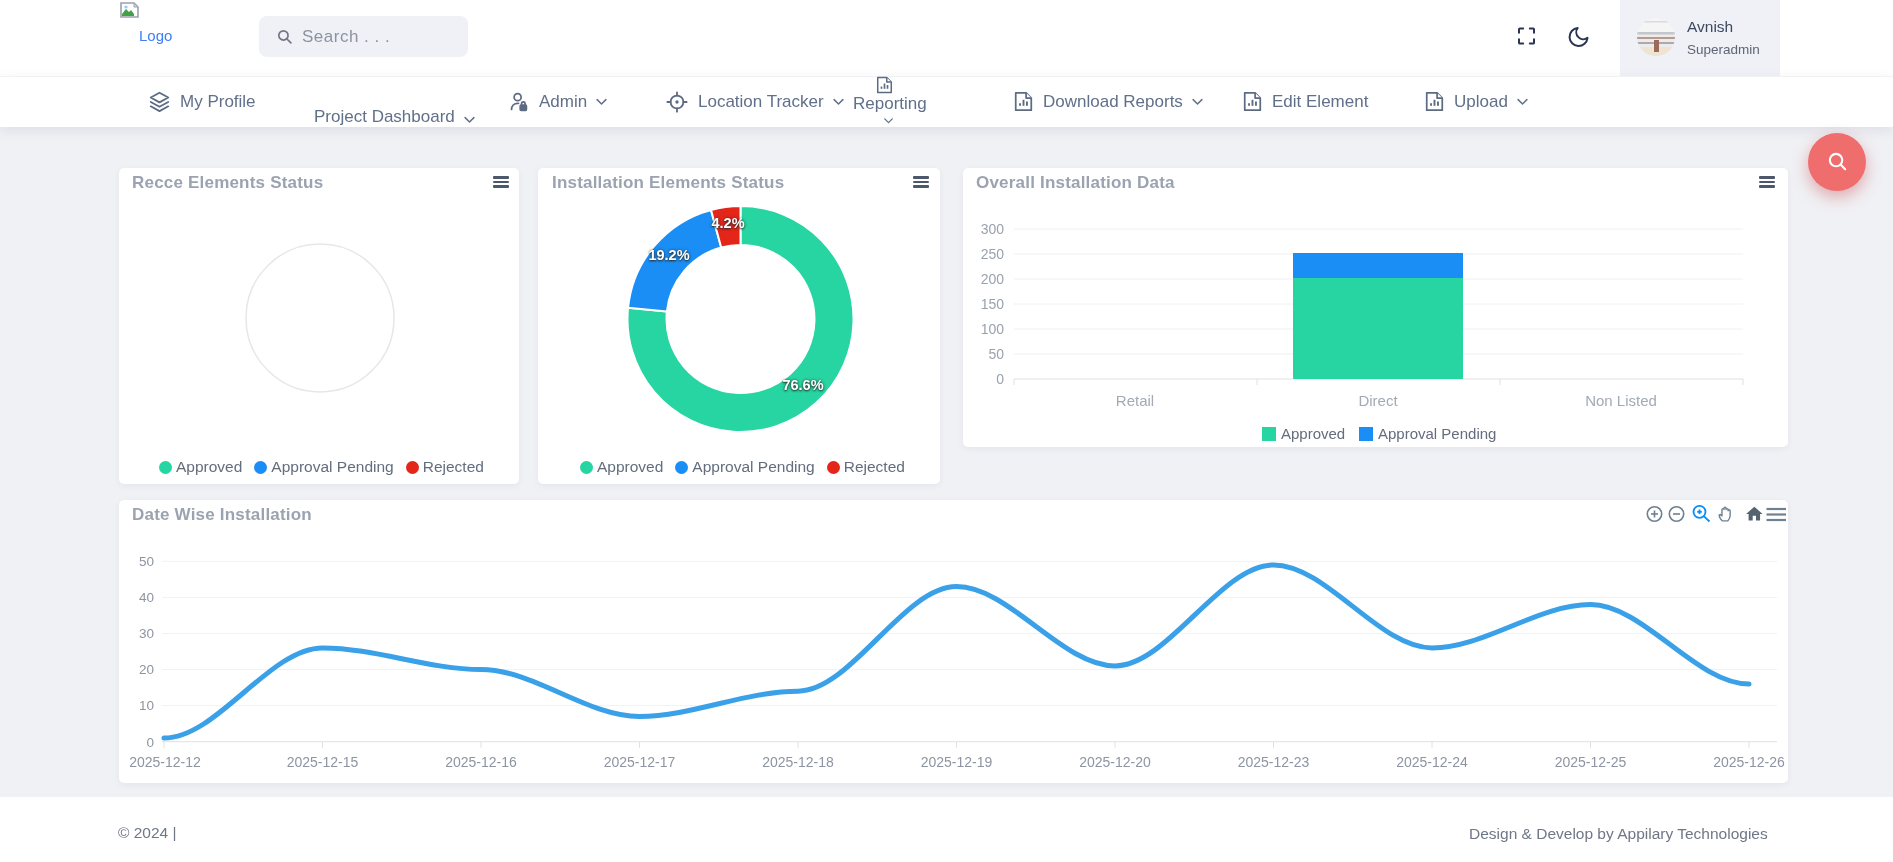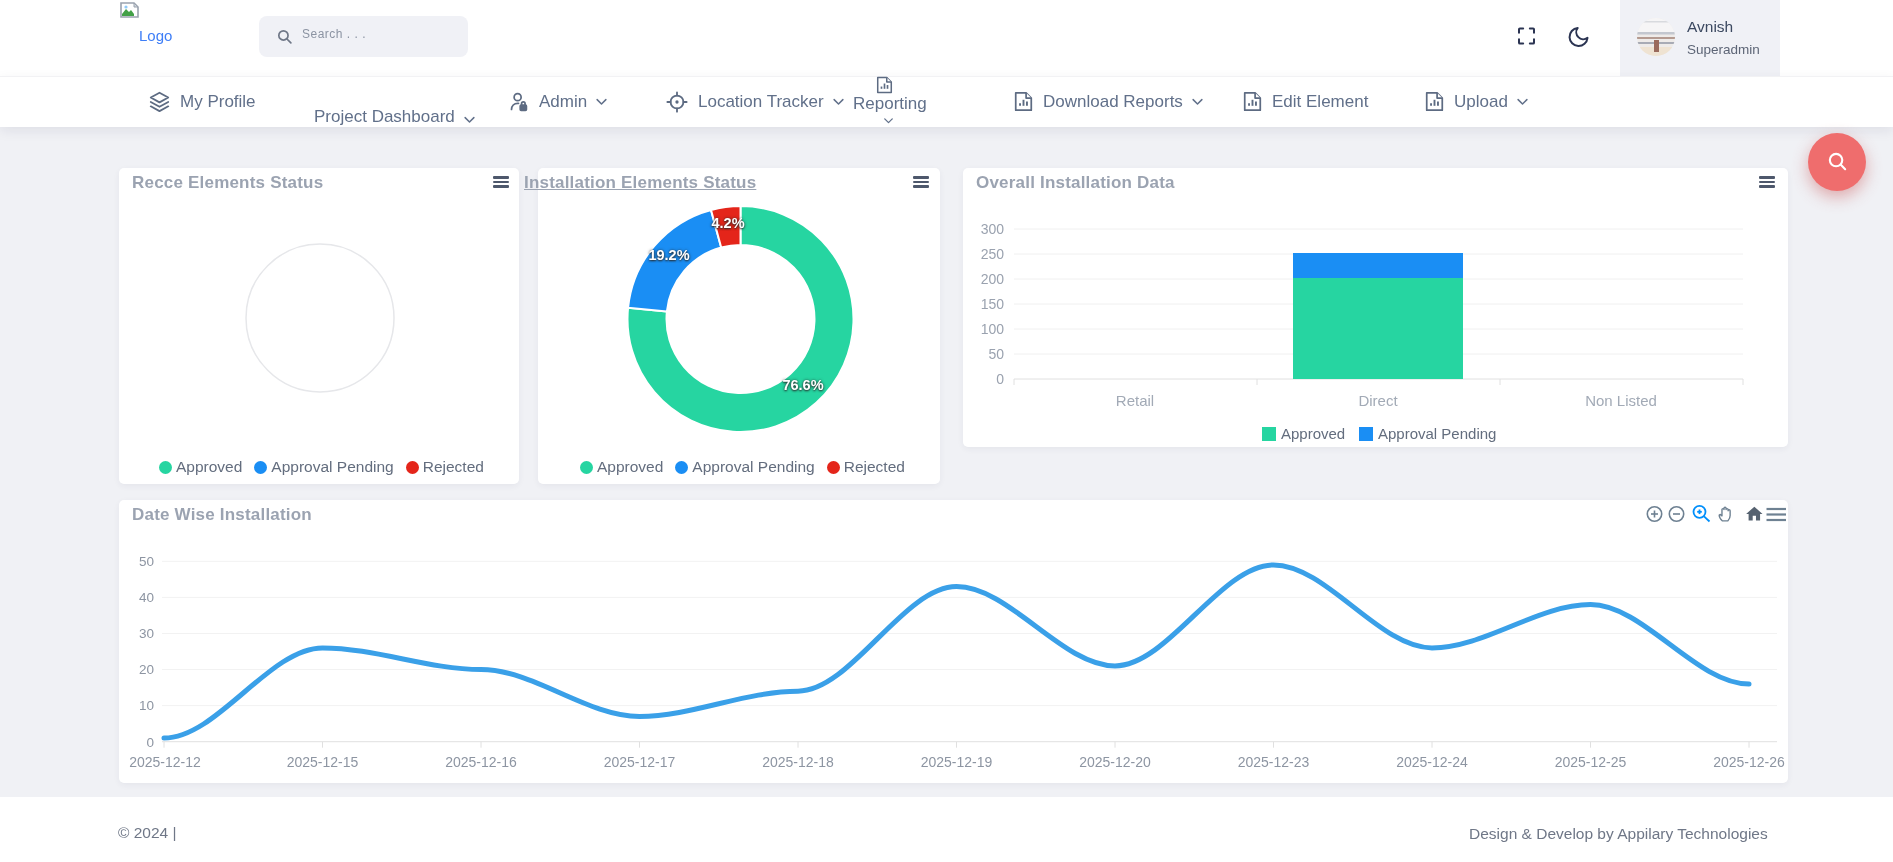--- a/index.html
+++ b/index.html
@@ -27,21 +27,21 @@
   <path d="M2 12 l4-5 3 3 2-2 3 4 v2 h-12 z" fill="#43a047"></path>
   <circle cx="6" cy="5" r="1.6" fill="#90caf9"></circle>
 </svg>
 <div class="abs" style="left:139px;top:27px;font-size:15px;color:#3e7ef7;">Logo</div>
 
 <div class="abs" style="left:259px;top:16px;width:209px;height:41px;background:#f0f1f6;border-radius:8px;"></div>
 <svg class="abs" style="left:276px;top:28px;" width="17" height="17" viewBox="0 0 24 24" fill="none" stroke="#6f7787" stroke-width="2.4" stroke-linecap="round">
   <circle cx="10.5" cy="10.5" r="6.5"></circle>
     <line x1="15.5" y1="15.5" x2="21" y2="21"></line>
 </svg>
-<div class="abs" style="left:302px;top:27px;font-size:12px;color:#8b93a2;letter-spacing:0.5px;">Search . . .</div>
+<div class="abs" style="left:302px;top:27px;font-size:17px;color:#8b93a2;letter-spacing:0.5px;">Search . . .</div>
 
 <svg class="abs" style="left:1516px;top:26px;" width="21" height="20" viewBox="0 0 24 24" fill="none" stroke="#2b3452" stroke-width="2.4" stroke-linecap="round" stroke-linejoin="round">
   <path d="M3 8 V4 a1 1 0 0 1 1-1 h4"></path>
     <path d="M16 3 h4 a1 1 0 0 1 1 1 v4"></path>
   <path d="M21 16 v4 a1 1 0 0 1 -1 1 h-4"></path>
     <path d="M8 21 H4 a1 1 0 0 1 -1-1 v-4"></path>
 </svg>
 
 <svg class="abs" style="left:1566px;top:25px;" width="25" height="24" viewBox="0 0 24 24" fill="none" stroke="#2b3452" stroke-width="2" stroke-linecap="round" stroke-linejoin="round">
   <path d="M21 12.8 A9 9 0 1 1 11.2 3 A7 7 0 0 0 21 12.8 z"></path>
@@ -182,21 +182,21 @@
 <div class="legrow" style="left:159px;top:458px;">
   <span class="dot" style="background:#26d5a1;"></span>
     <span>Approved</span>
   <span class="dot" style="background:#1a8ef4;margin-left:12px;"></span>
     <span>Approval Pending</span>
   <span class="dot" style="background:#e4251a;margin-left:12px;"></span>
     <span>Rejected</span>
 </div>
 
 <div class="card" style="left:538px;top:168px;width:402px;height:316px;"></div>
-<div class="ctitle" style="left:524px;top:173px;text-decoration:underline;">Installation Elements Status</div>
+<div class="ctitle" style="left:552px;top:173px;">Installation Elements Status</div>
 <div class="burger" style="left:913px;top:176px;">
     <span></span>
     <span></span>
     <span></span>
   </div>
 <svg class="abs" style="left:538px;top:168px;" width="402" height="316">
   <g stroke="#fff" stroke-width="2" stroke-linejoin="round">
     <path d="M202.50 38.00 A113 113 0 1 1 90.07 139.66 L128.87 143.57 A74 74 0 1 0 202.50 77.00 Z" fill="#26d5a1"></path>
     <path d="M90.07 139.66 A113 113 0 0 1 173.02 41.91 L183.20 79.56 A74 74 0 0 0 128.87 143.57 Z" fill="#1a8ef4"></path>
     <path d="M173.02 41.91 A113 113 0 0 1 202.50 38.00 L202.50 77.00 A74 74 0 0 0 183.20 79.56 Z" fill="#e4251a"></path>

